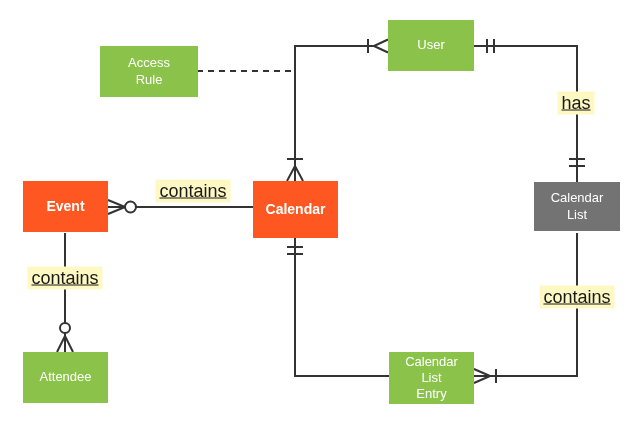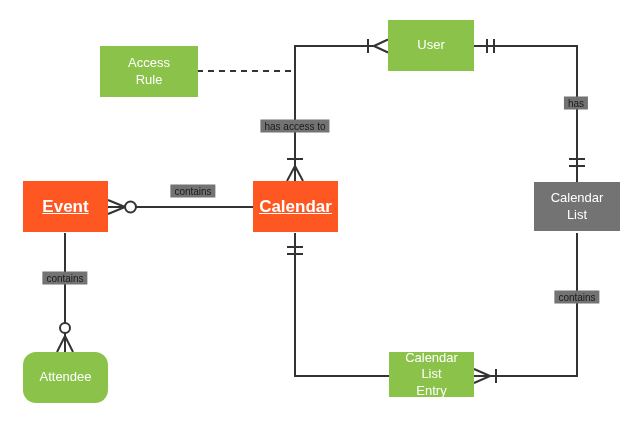--- a/index.html
+++ b/index.html
@@ -38,29 +38,30 @@
     display: flex;
     align-items: center;
     justify-content: center;
     text-align: center;
     color: var(--entity-text-color, #ffffff);
     font-size: 13px;
     line-height: 1.25;
     padding: 18px;
     box-sizing: border-box;
   }
-  .entity.bold { font-weight: bold; font-size: 17px; text-decoration: underline; }
+  .entity.bold { font-weight: bold; font-size: 14px; }
   .edge-label {
     position: absolute;
     transform: translate(-50%, -50%);
-    background: #737373;
+    background: #fef9c3;
     color: var(--label-color, #1a1a1a);
-    font-size: 10px;
+    font-size: 18px;
     padding: 1px 4px;
     white-space: nowrap;
+    text-decoration: underline;
   }
 </style>
 </head>
 <body style="background: rgb(255, 255, 255);">
 
 <div id="canvas">
 
   <svg id="edges" viewBox="0 0 642 423">
 
     <g>
@@ -110,39 +111,38 @@
   </div>
 
   <div class="entity" style="left: 388px; top: 20px; width: 86px; height: 51px; background: rgb(139, 195, 74);">
     <span>User</span>
   </div>
 
   <div class="entity bold" style="left: 23px; top: 181px; width: 85px; height: 51px; background: rgb(255, 87, 34);">
     <span>Event</span>
   </div>
 
-  <div class="entity bold" style="left: 253px; top: 181px; width: 85px; height: 51px; background: rgb(255, 87, 34);">
+  <div class="entity bold" style="left: 253px; top: 181px; width: 85px; height: 57px; background: rgb(255, 87, 34);">
     <span>Calendar</span>
   </div>
 
   <div class="entity" style="left: 534px; top: 182px; width: 86px; height: 49px; background: #737373;">
     <span>Calendar List</span>
   </div>
 
-  <div class="entity" style="left: 23px; top: 352px; width: 85px; height: 51px; background: rgb(139, 195, 74); border-radius: 13px;">
+  <div class="entity" style="left: 23px; top: 352px; width: 85px; height: 51px; background: rgb(139, 195, 74);">
     <span>Attendee</span>
   </div>
 
-  <div class="entity" style="left: 389px; top: 352px; width: 85px; height: 45px; background: rgb(139, 195, 74);">
+  <div class="entity" style="left: 389px; top: 352px; width: 85px; height: 52px; background: rgb(139, 195, 74);">
     <span>Calendar List Entry</span>
   </div>
 
   <div class="edge-label" style="left:193px; top:191px;">contains</div>
 
-  <div class="edge-label" style="left:295px; top:126px;">has access to</div>
 
   <div class="edge-label" style="left:576px; top:103px;">has</div>
 
   <div class="edge-label" style="left:577px; top:297px;">contains</div>
 
 
   <div class="edge-label" style="left:65px; top:278px;">contains</div>
 
 </div>
 

